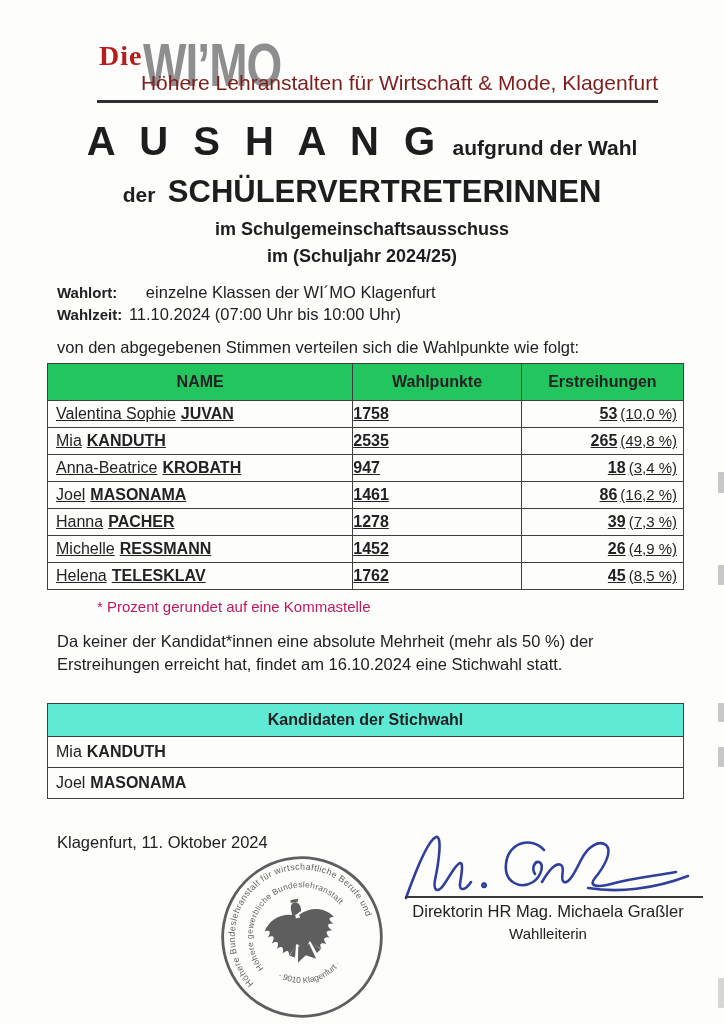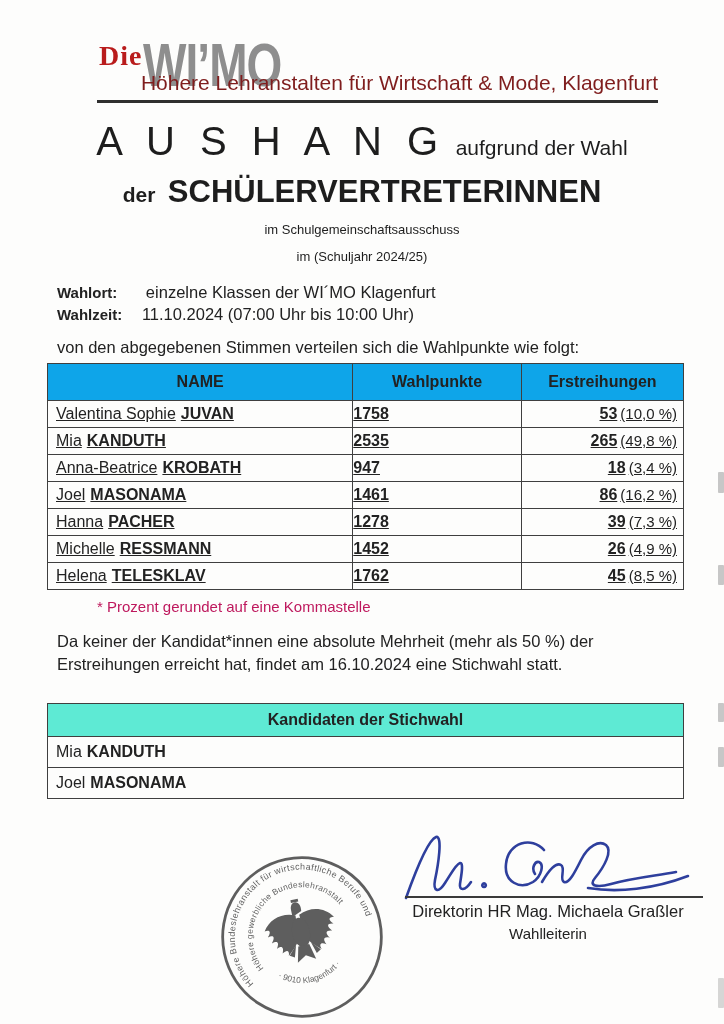--- a/index.html
+++ b/index.html
@@ -28,43 +28,43 @@
   .logo-subtitle{
     position:absolute;right:0;bottom:5px;
     font-size:21px;color:#7f1d1d;
   }
   .logo-underline{
     position:absolute;left:97px;top:100px;width:561px;height:3px;background:#2f2f2f;
   }
   
   .title-block{position:absolute;left:0;top:118px;width:724px;text-align:center;color:#1d1d1d;}
   .t-line1{line-height:46px;}
-  .t-main1{font-size:40px;font-weight:400;letter-spacing:7px;}
-  .t-suf1{font-size:21px;font-weight:400;margin-left:6px;margin-top:24px;}
+  .t-main1{font-size:40px;font-weight:700;letter-spacing:7px;}
+  .t-suf1{font-size:21px;font-weight:700;margin-left:6px;margin-top:24px;}
   .t-line2{line-height:38px;}
   .t-pre2{font-size:21px;font-weight:700;margin-right:8px;}
   .t-main2{font-size:31px;font-weight:700;}
-  .t-line3,.t-line4{font-size:13px;font-weight:400;line-height:27px;}
+  .t-line3,.t-line4{font-size:18px;font-weight:700;line-height:27px;}
   
   .info-block{position:absolute;left:57px;top:281px;font-size:16.5px;}
   .info-row{height:22px;line-height:22px;white-space:nowrap;}
   .info-label{font-weight:700;font-size:15px;display:inline-block;}
   .info-val1{margin-left:24px;}
-  .info-val2{margin-left:15px;}
+  .info-val2{margin-left:2px;}
   .intro-line{position:absolute;left:57px;top:338px;font-size:16.5px;}
   
   table{border-collapse:collapse;table-layout:fixed;}
   .results-table{position:absolute;left:47px;top:363px;width:637px;}
   .results-table td,.results-table th,
   .runoff-table td,.runoff-table th{
     border:1.7px solid #3f3f3f;
     font-size:16px;overflow:hidden;white-space:nowrap;
   }
   .results-table th{
-    background:#0ea5e9;height:34px;font-size:16px;font-weight:700;text-align:center;
+    background:#22c55e;height:34px;font-size:16px;font-weight:700;text-align:center;
   }
   .results-table td{height:26px;padding:0;text-decoration:underline;}
   .col-name{width:48%;}
   .col-points{width:26.5%;}
   .col-first{width:25.5%;}
   .cell-name{padding-left:8px !important;text-align:left;}
   .cell-points{text-align:left;font-weight:700;font-size:15.5px;}
   .cell-first{text-align:right;padding-right:6px !important;}
   .lastname{font-weight:700;margin-left:5px;}
   .fc-num{font-weight:700;}
@@ -190,20 +190,21 @@
     </tr>
     <tr>
       <td><span>Mia</span><span class="lastname">KANDUTH</span></td>
     </tr>
     <tr>
       <td><span>Joel</span><span class="lastname">MASONAMA</span></td>
     </tr>
   </tbody>
     </table>
 
+  <div class="date-line">Klagenfurt, 11. Oktober 2024</div>
 
   <svg class="stamp" viewBox="0 0 180 180">
     <g transform="rotate(-12 90 90)" fill="#3c3c3c" opacity="0.82">
       <circle cx="90" cy="90" r="85" fill="none" stroke="#3c3c3c" stroke-width="3"></circle>
       <defs>
         <path id="arcOuter" d="M 29,128 A 72,72 0 1 1 151,128" fill="none"></path>
         <path id="arcInner" d="M 44,116 A 53,53 0 1 1 136,116" fill="none"></path>
         <path id="arcBottom" d="M 48,118 A 52,52 0 0 0 132,118" fill="none"></path>
       </defs>
       <text font-size="9.6" letter-spacing="0.4" font-family="Liberation Sans, sans-serif">

